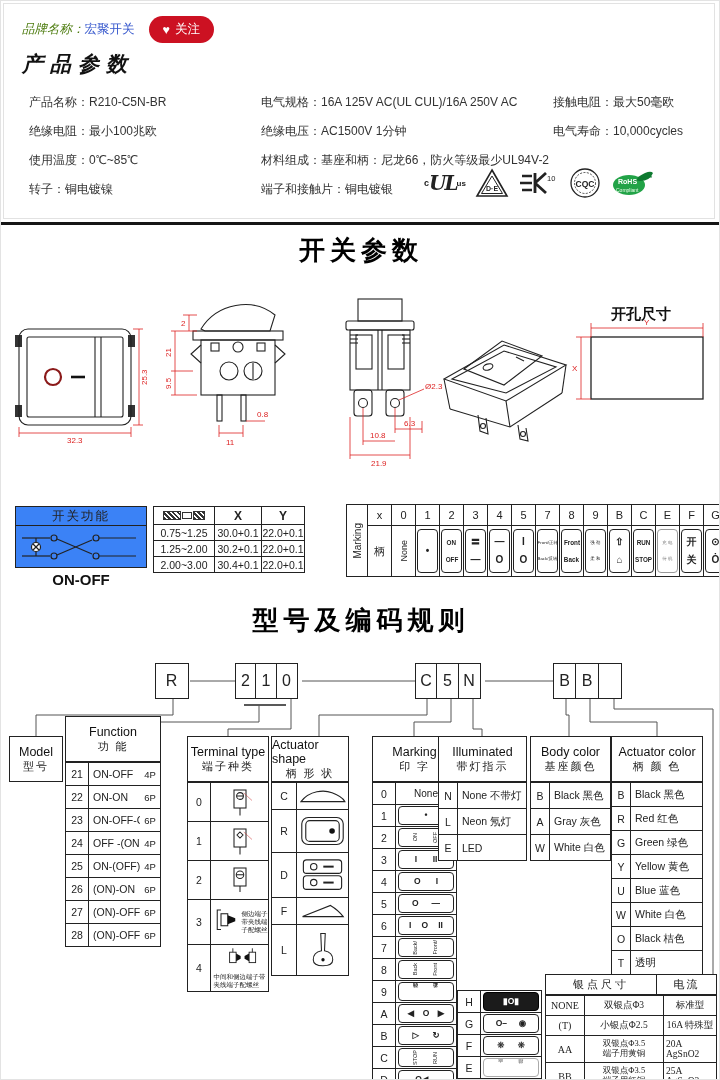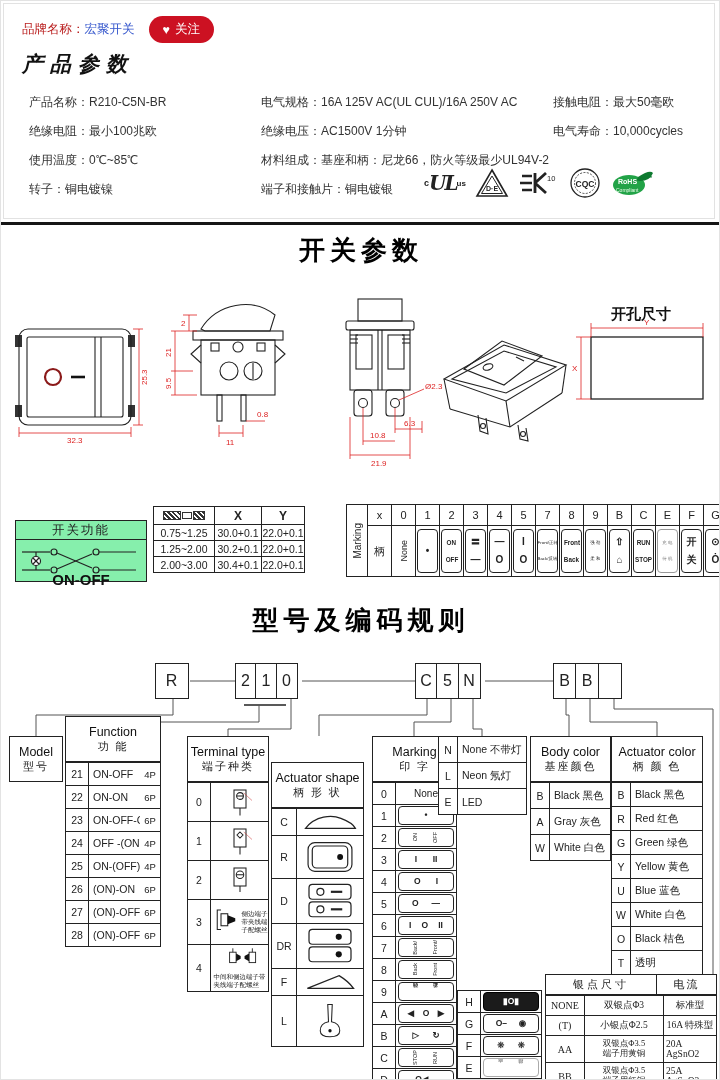--- a/index.html
+++ b/index.html
@@ -1,21 +1,21 @@
 <!DOCTYPE html>
 <html><head>
 <meta charset="utf-8">
 <style>
   html,body{margin:0;padding:0;background:#fff;}
   #app{position:relative;width:720px;height:1080px;background:#fff;border:1px solid #e3e3e3;
        font-family:"Liberation Sans",sans-serif;color:#222;overflow:hidden;box-sizing:border-box;}
   
   #top-card{position:absolute;left:2px;top:2px;width:712px;height:216px;border:1px solid #e2e2e2;background:#fff;box-sizing:border-box;}
   #brand-row{position:absolute;left:18px;top:12px;display:flex;align-items:center;font-size:12.5px;}
-  #brand-label{color:#b91c1c;}
+  #brand-label{color:#4d7c0f;font-style:italic;}
   #brand-link{color:#3355cc;text-decoration:none;margin-right:14px;cursor:pointer;}
   #follow-btn{display:flex;align-items:center;gap:5px;background:#cc1122;color:#fff;border:none;
       border-radius:14px;padding:5px 14px;font-size:12.5px;cursor:pointer;font-family:inherit;}
   #pp-title{position:absolute;left:18px;top:46px;margin:0;font-family:"DejaVu Serif",serif;
       font-style:italic;font-weight:bold;font-size:21px;letter-spacing:7px;color:#111;}
   #params-grid{position:absolute;left:25px;top:90px;display:grid;grid-template-columns:232px 292px 164px;
       grid-auto-rows:29px;font-size:12px;color:#333;}
   .param-cell{white-space:nowrap;overflow:hidden;}
   .param-cell .lb{color:#333;}
   #certs{position:absolute;left:420px;top:163px;width:270px;display:flex;align-items:center;gap:9px;}
@@ -26,21 +26,21 @@
       letter-spacing:5px;color:#000;}
   
   #drawings{position:absolute;left:0;top:288px;}
   #drawings path,#drawings rect,#drawings line,#drawings circle,#drawings polygon,#drawings ellipse{fill:none;stroke:#222;stroke-width:1.1;}
   #drawings .fill{fill:#333;stroke:none;}
   #drawings .red{stroke:#d22;stroke-width:.8;}
   #drawings text{stroke:none;}
   #drawings .rt{fill:#d22;font-size:8px;font-family:"Liberation Sans",sans-serif;}
   #drawings .bt{fill:#111;font-size:15px;font-weight:bold;font-family:"Liberation Sans",sans-serif;}
   
-  #func-box{position:absolute;left:14px;top:519px;width:132px;height:62px;border:1.5px solid #222;background:#86efac;box-sizing:border-box;}
+  #func-box{position:absolute;left:14px;top:505px;width:132px;height:62px;border:1.5px solid #222;background:#3b82f6;box-sizing:border-box;}
   #func-box .ttl{border-bottom:1.5px solid #222;text-align:center;font-size:12.5px;height:18px;line-height:18px;
       font-family:"Liberation Serif",serif;letter-spacing:2px;}
   #onoff-label{position:absolute;left:14px;top:570px;width:132px;text-align:center;font-weight:bold;font-size:15px;color:#111;}
   #circuit line,#circuit circle{stroke:#222;stroke-width:1.2;fill:none;}
   
   #panel-table{position:absolute;left:152px;top:505px;border:1.5px solid #222;background:#fff;font-size:10.5px;box-sizing:border-box;}
   #panel-table .row{display:flex;border-top:1px solid #222;}
   #panel-table .row:first-child{border-top:none;}
   #panel-table .c{border-left:1px solid #222;display:flex;align-items:center;justify-content:center;height:15px;}
   #panel-table .c:first-child{border-left:none;}
@@ -80,21 +80,21 @@
   .trow{display:flex;border-top:1px solid #222;align-items:stretch;}
   .trow:first-of-type{border-top:none;}
   .tc{display:flex;align-items:center;justify-content:center;overflow:hidden;}
   .tc.code{border-right:1px solid #222;flex:0 0 22px;}
   .tc.lbl{flex:1;justify-content:flex-start;padding-left:4px;white-space:nowrap;}
   .tc.pol{flex:0 0 20px;font-size:9.5px;}
   #tbl-model{left:8px;top:735px;width:54px;height:46px;}
   #tbl-function{left:64px;top:715px;width:96px;}
   #tbl-function .trow{height:22px;}
   #tbl-terminal{left:186px;top:735px;width:82px;}
-  #tbl-actshape{left:270px;top:735px;width:93px;margin-top:26px;}
+  #tbl-actshape{left:270px;top:735px;width:78px;}
   #tbl-marking{left:371px;top:735px;width:85px;}
   #tbl-marking .trow{height:21px;}
   #tbl-marking-extra{left:456px;top:989px;width:85px;border-top:1.5px solid #222;}
   #tbl-marking-extra .trow{height:21px;}
   #tbl-illum{left:437px;top:735px;width:89px;}
   #tbl-illum .trow{height:25px;}
   #tbl-body{left:529px;top:735px;width:81px;}
   #tbl-body .trow{height:25px;}
   #tbl-actcolor{left:610px;top:735px;width:92px;}
   #tbl-actcolor .trow{height:23px;}
@@ -673,31 +673,20 @@
           <svg viewBox="0 0 64 42" width="56" height="38" class="icon-svg">
             <rect x="8" y="2" width="48" height="17" rx="4"></rect>
             <circle cx="21" cy="10.5" r="4"></circle>
             <line x1="33" y1="10.5" x2="46" y2="10.5" style="stroke-width:2.5"></line>
             <rect x="8" y="22" width="48" height="17" rx="4"></rect>
             <circle cx="21" cy="30.5" r="4"></circle>
             <line x1="33" y1="30.5" x2="46" y2="30.5" style="stroke-width:2.5"></line>
           </svg>
         </div>
       </div>
-      <div class="trow" style="height: 44px;">
-        <div class="tc code" style="flex: 0 0 24px;">DR</div>
-        <div class="tc" style="flex: 1 1 0%;">
-          <svg viewBox="0 0 64 42" width="56" height="38" class="icon-svg">
-            <rect x="8" y="2" width="48" height="17" rx="4"></rect>
-            <circle class="fl" cx="42" cy="10.5" r="3.5"></circle>
-            <rect x="8" y="22" width="48" height="17" rx="4"></rect>
-            <circle class="fl" cx="42" cy="30.5" r="3.5"></circle>
-          </svg>
-        </div>
-      </div>
       <div class="trow" style="height: 26px;">
         <div class="tc code" style="flex: 0 0 24px;">F</div>
         <div class="tc" style="flex: 1 1 0%;">
           <svg viewBox="0 0 64 22" width="58" height="20" class="icon-svg">
             <path d="M7 18 L42 4 Q52 10 58 18 Z"></path>
           </svg>
         </div>
       </div>
       <div class="trow" style="height: 50px;">
         <div class="tc code" style="flex: 0 0 24px;">L</div>
@@ -867,20 +856,24 @@
         <div class="tc code">E</div>
         <div class="tc" style="flex: 1 1 0%;">
           <div class="mk-box faint">
             <span class="p ty">充电</span>
             <span class="p ty">待机</span>
           </div>
         </div>
       </div>
     </div>
   <div id="tbl-illum" class="tbl">
+      <div class="thead">
+        <div class="en">Illuminated</div>
+        <div class="zh">带灯指示</div>
+      </div>
       <div class="trow">
         <div class="tc code" style="flex: 0 0 18px;">N</div>
         <div class="tc lbl">None 不带灯</div>
       </div>
       <div class="trow">
         <div class="tc code" style="flex: 0 0 18px;">L</div>
         <div class="tc lbl">Neon 氖灯</div>
       </div>
       <div class="trow">
         <div class="tc code" style="flex: 0 0 18px;">E</div>

